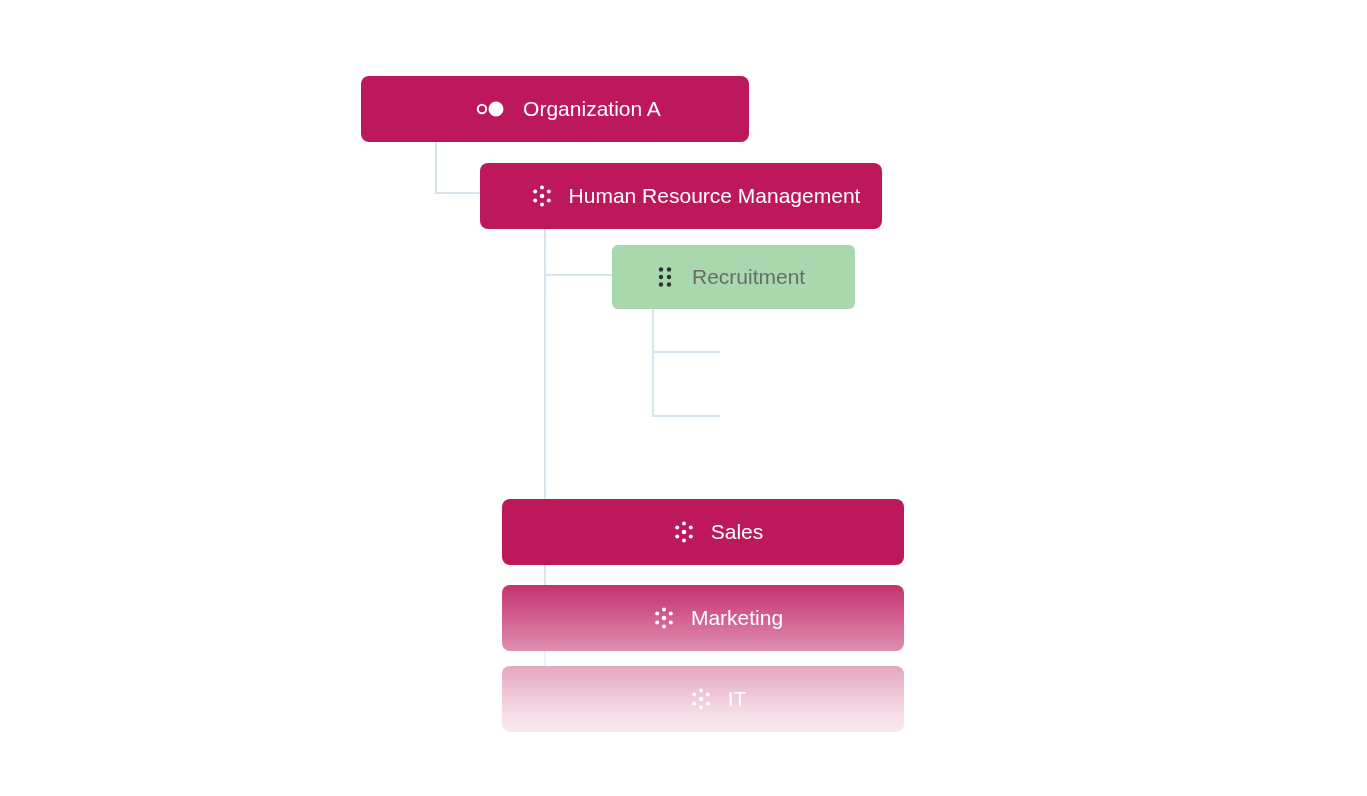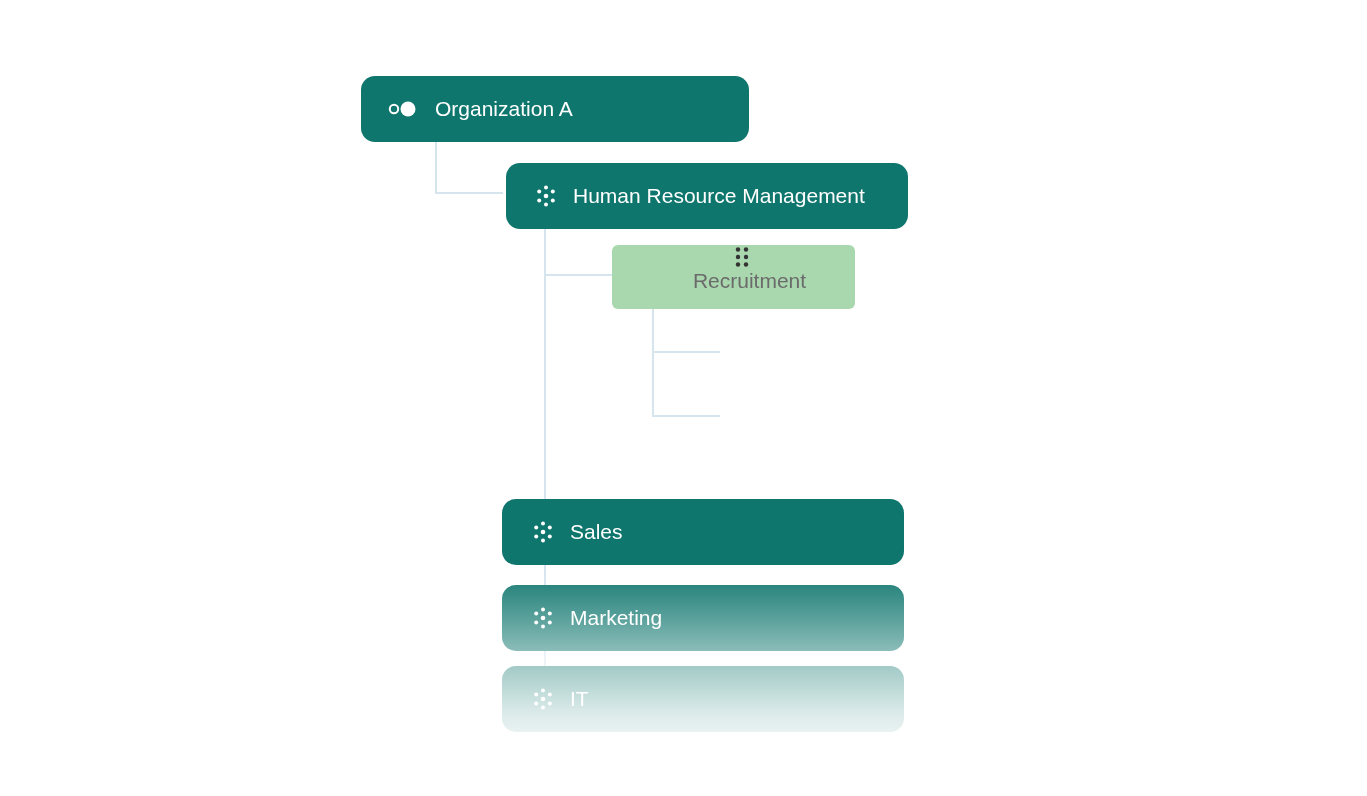--- a/index.html
+++ b/index.html
@@ -41,23 +41,24 @@
     align-items: center;
     justify-content: center;
   }
   .node-label {
     white-space: nowrap;
     overflow: hidden;
   }
 
   
   .node-blue {
-    background: #0f766e;
-    border-radius: 14px;
+    background: #be185d;
+    border-radius: 8px;
     color: #ffffff;
+    justify-content: center;
   }
   .node-blue .node-label {
     color: #ffffff;
     font-size: 21px;
   }
 
   
   .node-green {
     background: #a9d8ae;
     border-radius: 6px;
@@ -114,36 +115,36 @@
   <div class="node node-blue" style="left:361px; top:76px; width:388px; height:66px; padding-left:26px;">
     <span class="node-icon" style="width:34px; height:24px;">
       <svg width="34" height="18" viewBox="0 0 34 18" aria-hidden="true">
         <circle cx="7" cy="9" r="4.2" fill="none" stroke="#ffffff" stroke-width="2"></circle>
         <circle cx="21" cy="9" r="7.5" fill="#ffffff"></circle>
       </svg>
     </span>
     <span class="node-label" style="margin-left:14px;">Organization A</span>
   </div>
 
-  <div class="node node-blue" style="left:506px; top:163px; width:402px; height:66px; padding-left:27px;">
+  <div class="node node-blue" style="left:480px; top:163px; width:402px; height:66px; padding-left:27px;">
     <span class="node-icon" style="width:26px; height:26px;">
       <svg width="24" height="24" viewBox="0 0 24 24" aria-hidden="true">
         <circle cx="12" cy="3.6" r="2.0" fill="#ffffff"></circle>
         <circle cx="5.2" cy="7.6" r="2.0" fill="#ffffff"></circle>
         <circle cx="18.8" cy="7.6" r="2.0" fill="#ffffff"></circle>
         <circle cx="12" cy="12" r="2.3" fill="#ffffff"></circle>
         <circle cx="5.2" cy="16.4" r="2.0" fill="#ffffff"></circle>
         <circle cx="18.8" cy="16.4" r="2.0" fill="#ffffff"></circle>
         <circle cx="12" cy="20.4" r="2.0" fill="#ffffff"></circle>
       </svg>
     </span>
     <span class="node-label" style="margin-left:14px;">Human Resource Management</span>
   </div>
 
-  <div class="node node-green" style="left:612px; top:245px; width:243px; height:64px; padding-left:16px;flex-direction:column;">
+  <div class="node node-green" style="left:612px; top:245px; width:243px; height:64px; padding-left:42px;">
     <span class="node-icon" style="width:22px; height:24px;">
       <svg width="16" height="22" viewBox="0 0 16 22" aria-hidden="true">
         <circle cx="4" cy="3.5" r="2.2" fill="#333333"></circle>
         <circle cx="12" cy="3.5" r="2.2" fill="#333333"></circle>
         <circle cx="4" cy="11" r="2.2" fill="#333333"></circle>
         <circle cx="12" cy="11" r="2.2" fill="#333333"></circle>
         <circle cx="4" cy="18.5" r="2.2" fill="#333333"></circle>
         <circle cx="12" cy="18.5" r="2.2" fill="#333333"></circle>
       </svg>
     </span>

